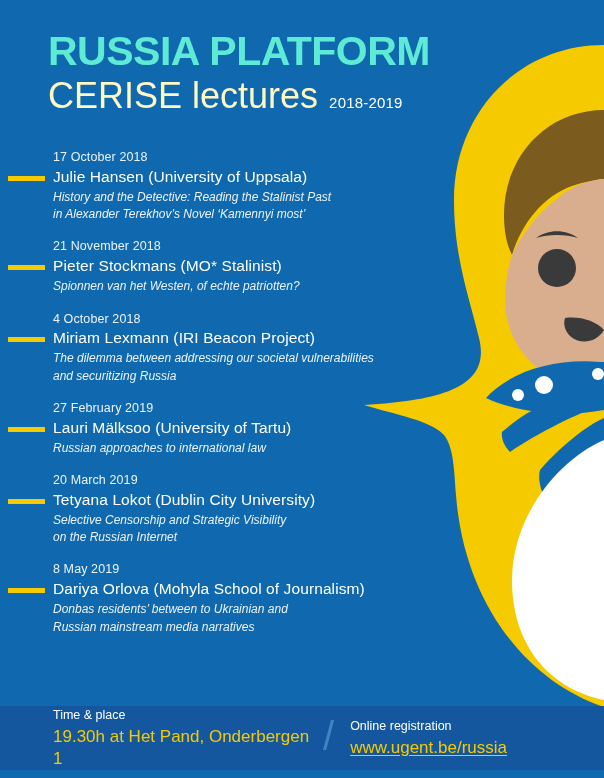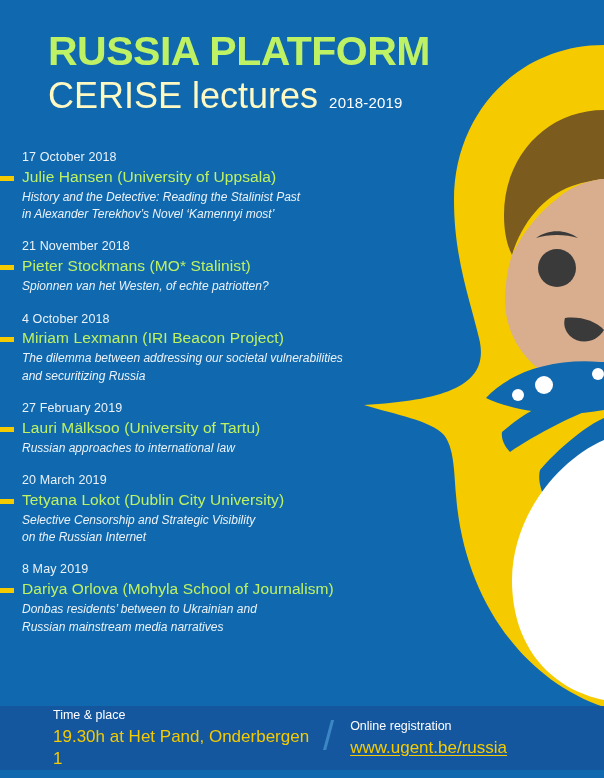--- a/index.html
+++ b/index.html
@@ -37,21 +37,21 @@
   #header {
     position: absolute;
     left: 48px;
     top: 30px;
     width: 420px;
   }
   #title-main {
     font-size: 41px;
     font-weight: bold;
     letter-spacing: -0.5px;
-    color: #bef264;
+    color: #5eead4;
     line-height: 1.05;
     white-space: nowrap;
   }
   #subtitle-row {
     display: flex;
     align-items: baseline;
     margin-top: 4px;
   }
   #title-sub {
     font-size: 36px;
@@ -70,21 +70,21 @@
 
   
   #lectures {
     position: absolute;
     left: 0;
     top: 148px;
     width: 420px;
   }
   .lecture {
     position: relative;
-    padding-left: 22px;
+    padding-left: 53px;
     margin-bottom: 14px;
   }
   .lecture-date {
     font-size: 12.5px;
     color: #EAF2F8;
     line-height: 1.5;
     letter-spacing: 0.1px;
   }
   .lecture-speaker-row {
     position: relative;
@@ -92,21 +92,21 @@
   .rule {
     position: absolute;
     left: -45px;
     top: 9px;
     width: 37px;
     height: 5px;
     background: #F5CB00;
   }
   .lecture-speaker {
     font-size: 15.5px;
-    color: #bef264;
+    color: #ffffff;
     line-height: 1.35;
     letter-spacing: 0.1px;
     white-space: nowrap;
   }
   .lecture-desc {
     font-size: 12px;
     font-style: italic;
     color: #EAF2F8;
     line-height: 1.45;
     margin-top: 1px;

